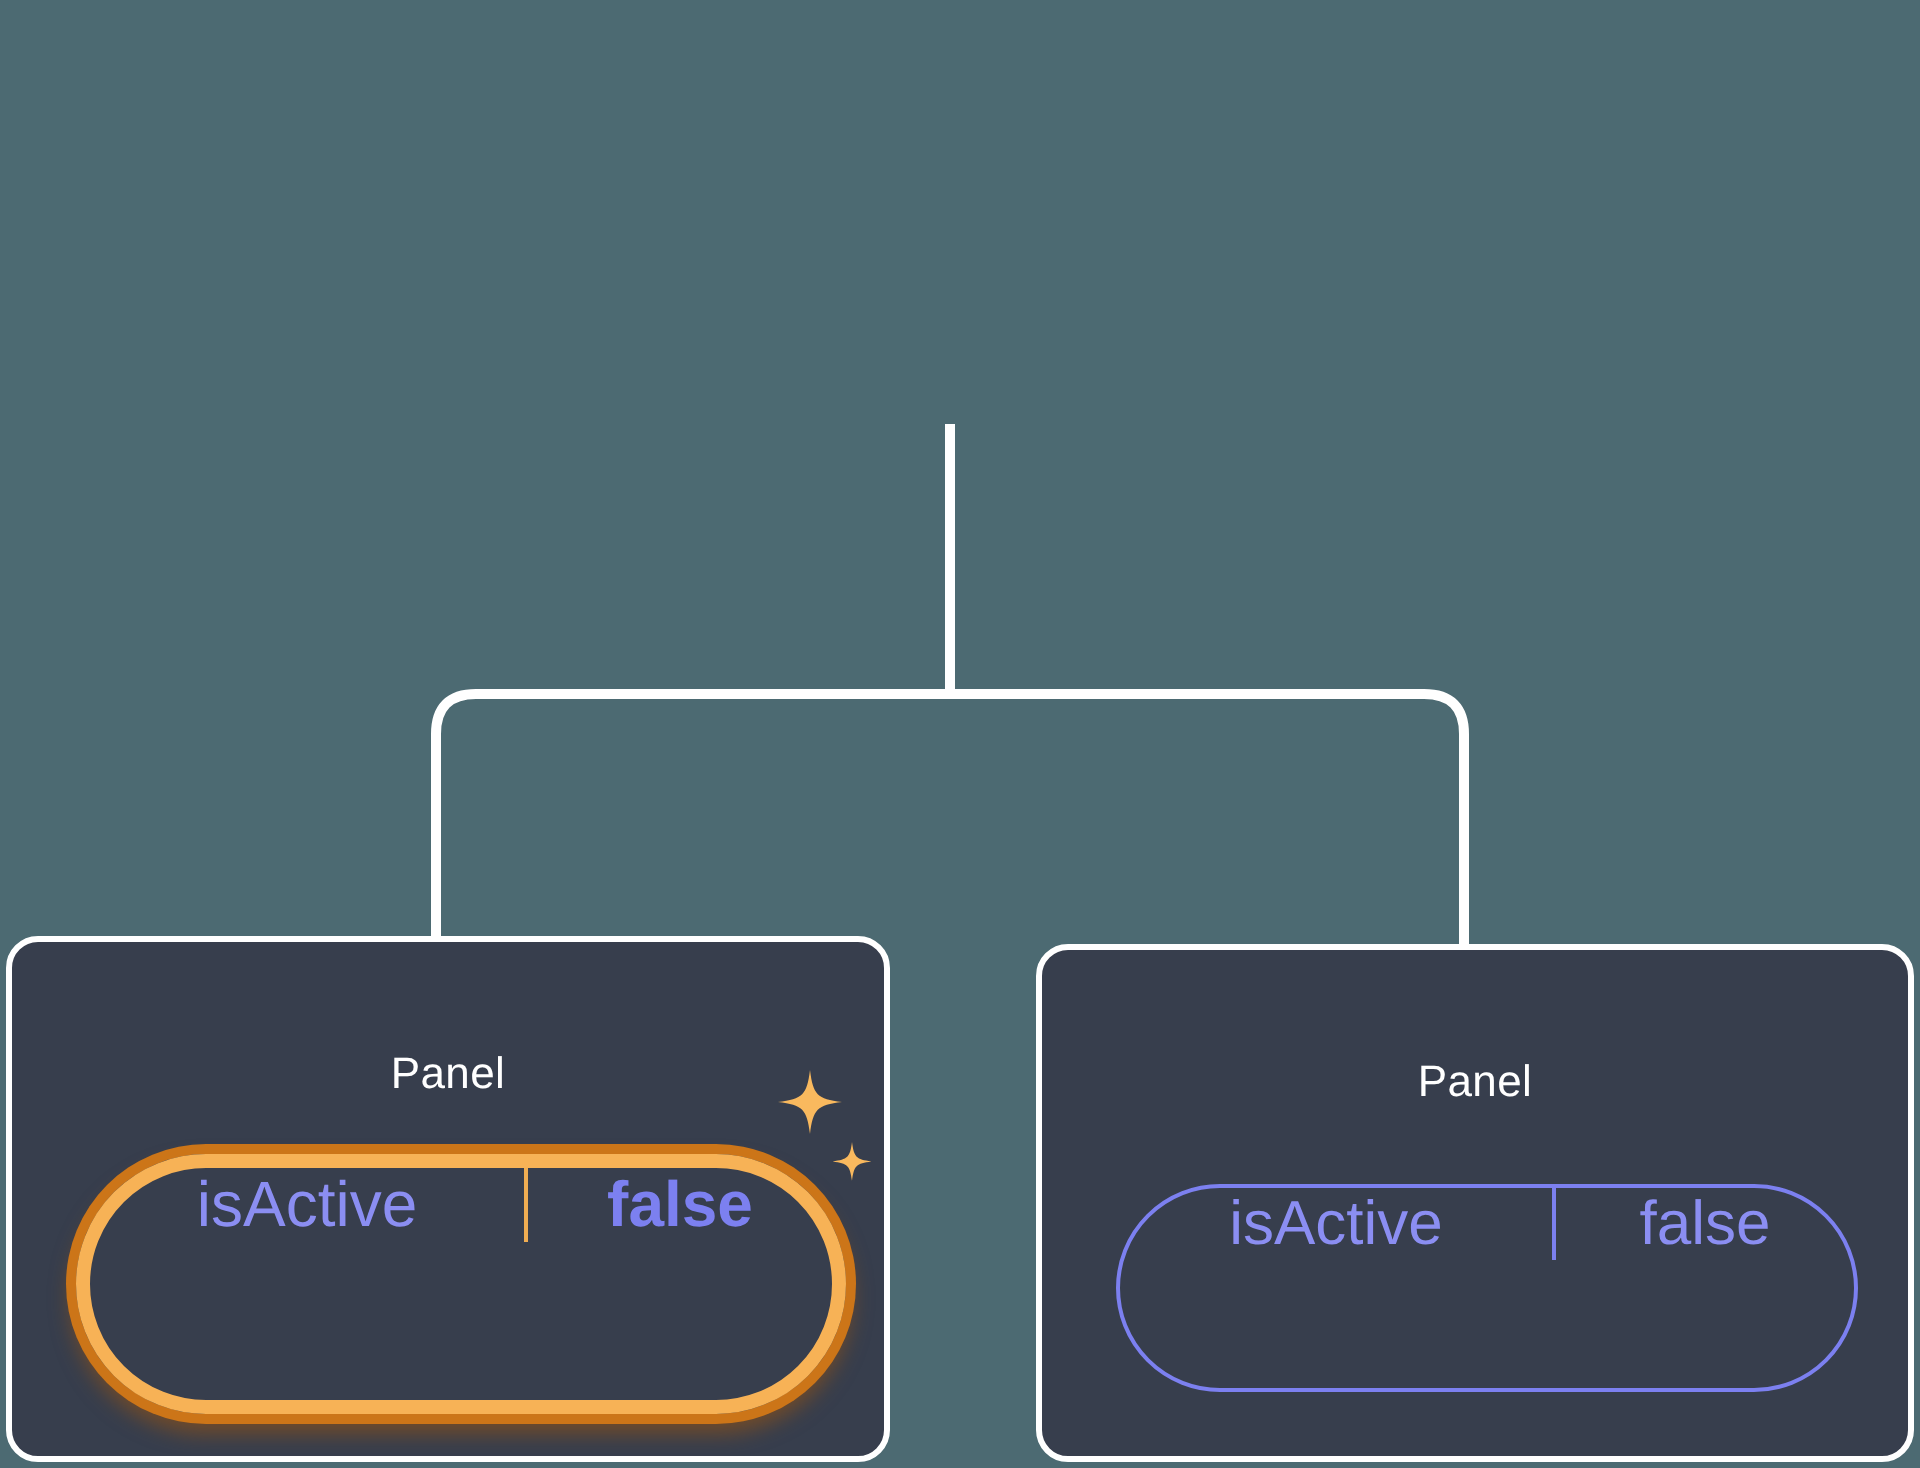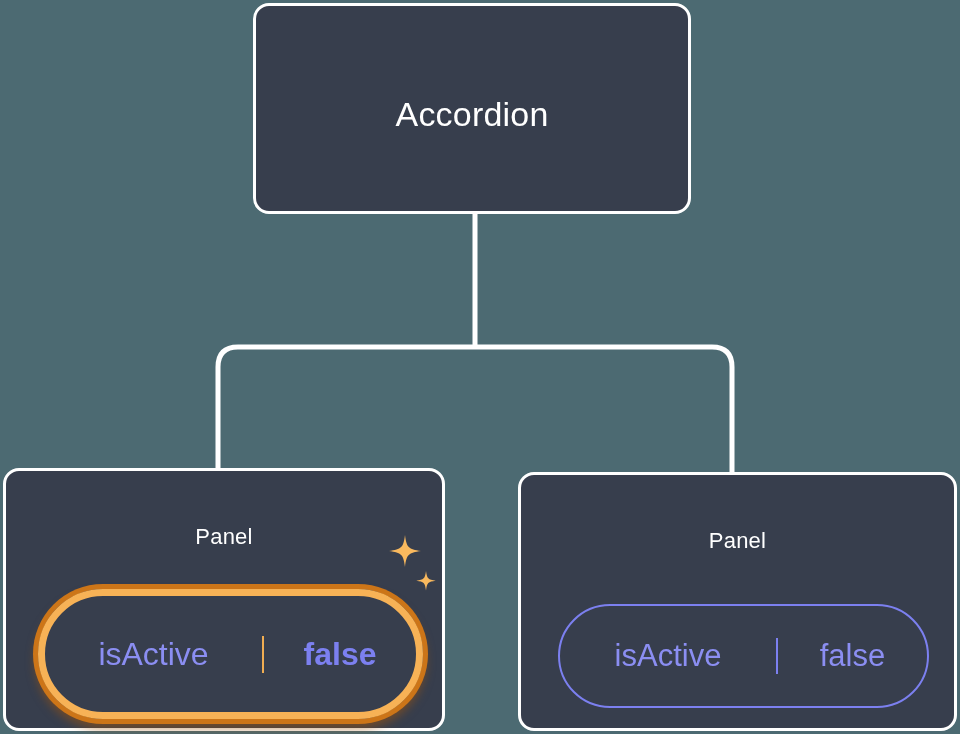--- a/index.html
+++ b/index.html
@@ -75,23 +75,22 @@
     top: 48px;
     font-size: 22px;
     line-height: 36px;
   }
 
   
   .pill {
     position: absolute;
     box-sizing: border-box;
     display: flex;
-    align-items: center;
+    align-items: flex-start;
     background: transparent;
-    margin-top: 12px;
   }
   .pill-cell {
     display: flex;
     align-items: center;
     justify-content: center;
     box-sizing: border-box;
     white-space: nowrap;
   }
 
   
@@ -152,23 +151,20 @@
 
 <div id="stage">
 
   <svg class="connector-svg" viewBox="0 0 960 734" xmlns="http://www.w3.org/2000/svg">
     <g fill="none" stroke="#ffffff" stroke-width="5" stroke-linecap="butt">
       <path d="M475,212 L475,347"></path>
       <path d="M218,470 L218,367 Q218,347 238,347 L712,347 Q732,347 732,367 L732,474"></path>
     </g>
   </svg>
 
-  <div class="card card-root">
-    <div class="card-title">Accordion</div>
-  </div>
 
   <div class="card card-panel-left">
     <div class="card-title">Panel</div>
 
     <div class="pill pill-highlight">
       <div class="pill-cell cell-key">isActive</div>
       <div class="pill-cell cell-val">false</div>
     </div>
   </div>
 

